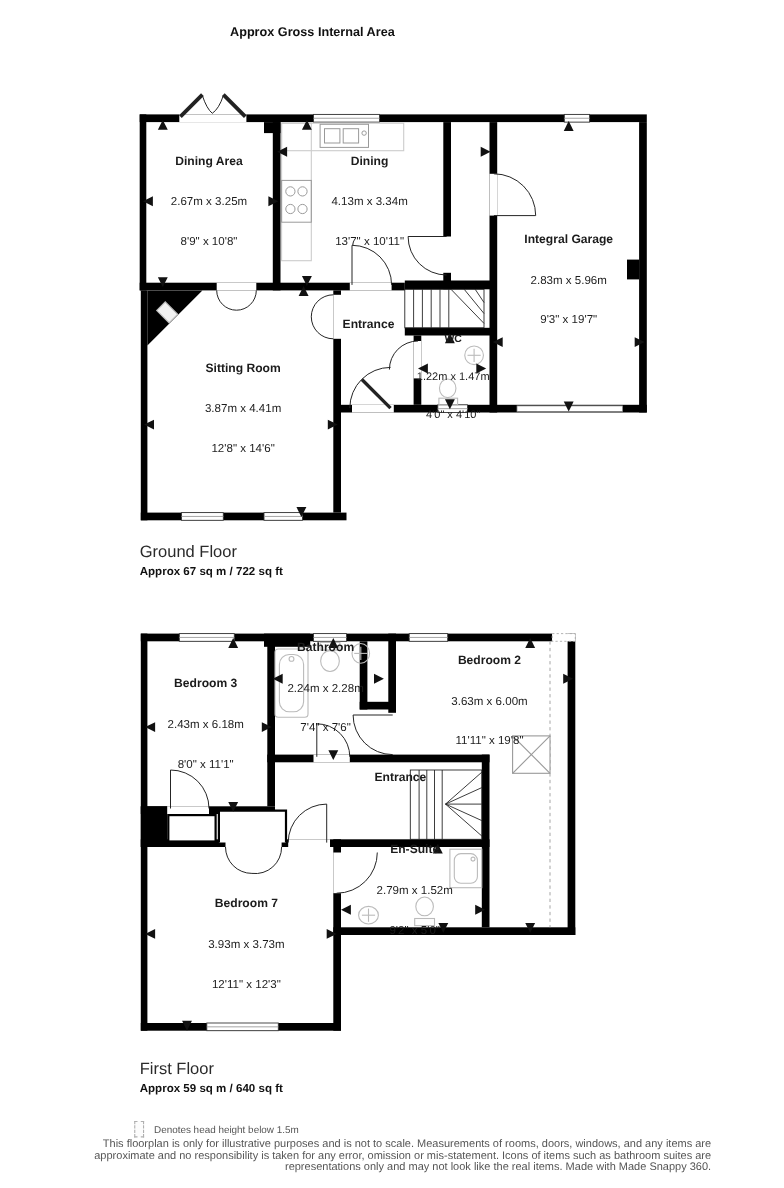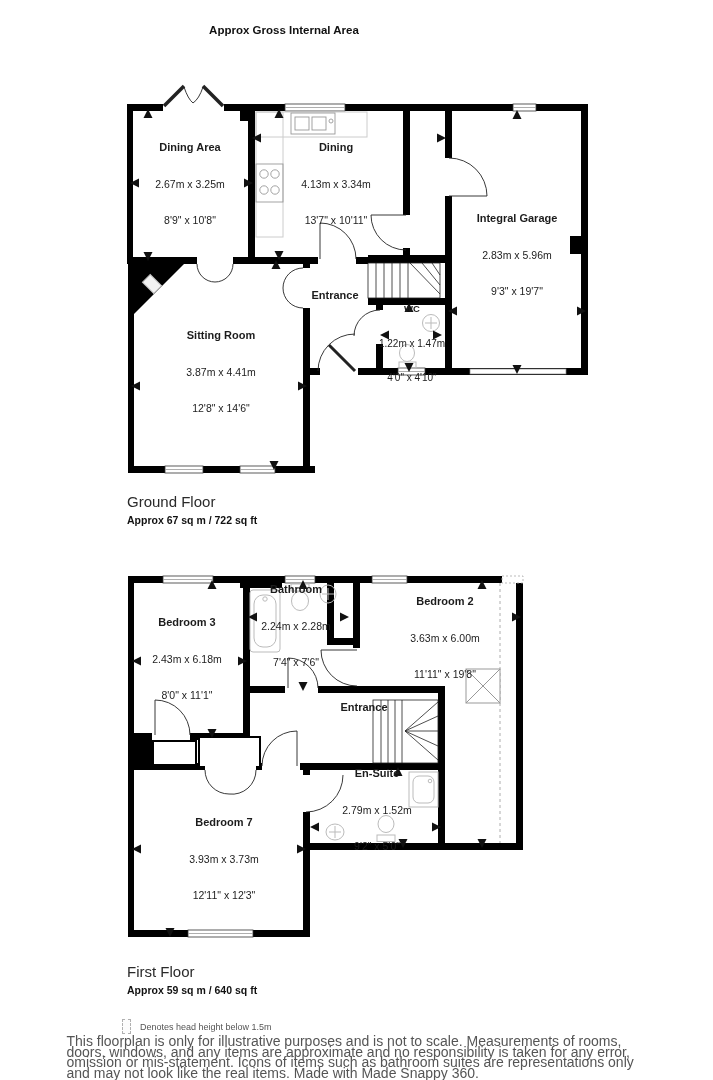--- a/index.html
+++ b/index.html
@@ -15,21 +15,21 @@
   .plan-label .rd{font-size:10.5px;line-height:12px;margin-top:24px;}
   .plan-label.small .rn{font-size:9.5px;line-height:10.5px;}
   .plan-label.small .rd{font-size:10px;line-height:10px;}
   .floor-title{position:absolute;}
   .floor-title .ft{font-size:15px;color:#2a2a2a;line-height:16px;}
   .floor-title .fa{font-size:10.5px;font-weight:bold;margin-top:4px;color:#111;}
   .legend{position:absolute;left:122px;top:1003px;display:flex;align-items:center;gap:9px;margin-top:16px;}
   .legend-icon{width:7px;height:13px;border:1px dashed #b0b0b0;background:#fcfcfc;display:inline-block;}
   .legend-text{font-size:9px;color:#555;}
   .footer{position:absolute;top:1036px;left:50%;transform:translateX(-50%);
-          width:580px;text-align:left;font-size:14px;line-height:10.5px;color:#555;}
+          width:580px;text-align:right;font-size:10px;line-height:10.5px;color:#555;}
 </style>
 </head>
 <body>
 
 <svg width="713" height="1080" viewBox="0 0 713 1080">
   <defs>
     <path id="arr" d="M0,-4.5 L9,0 L0,4.5 Z"></path>
   </defs>
 
   <g>

